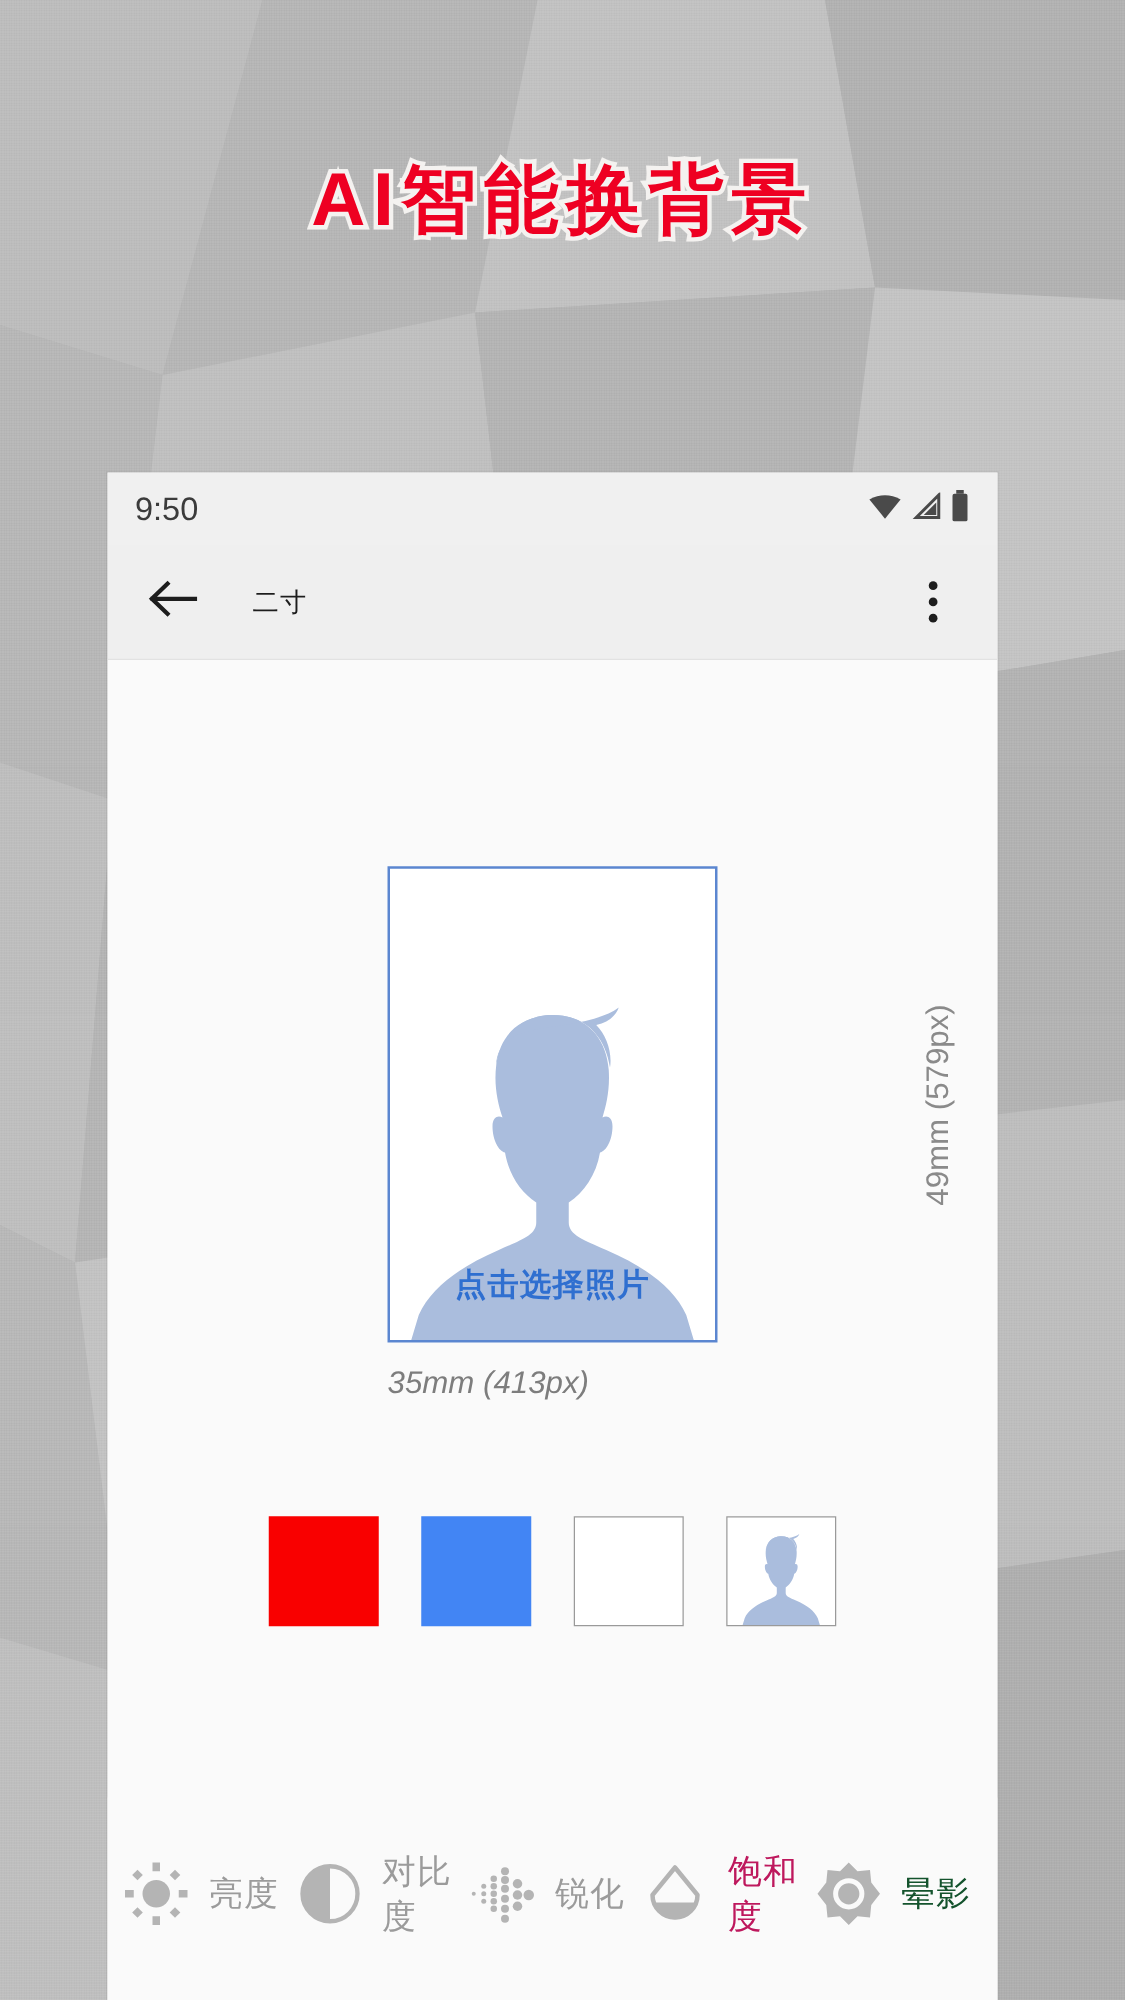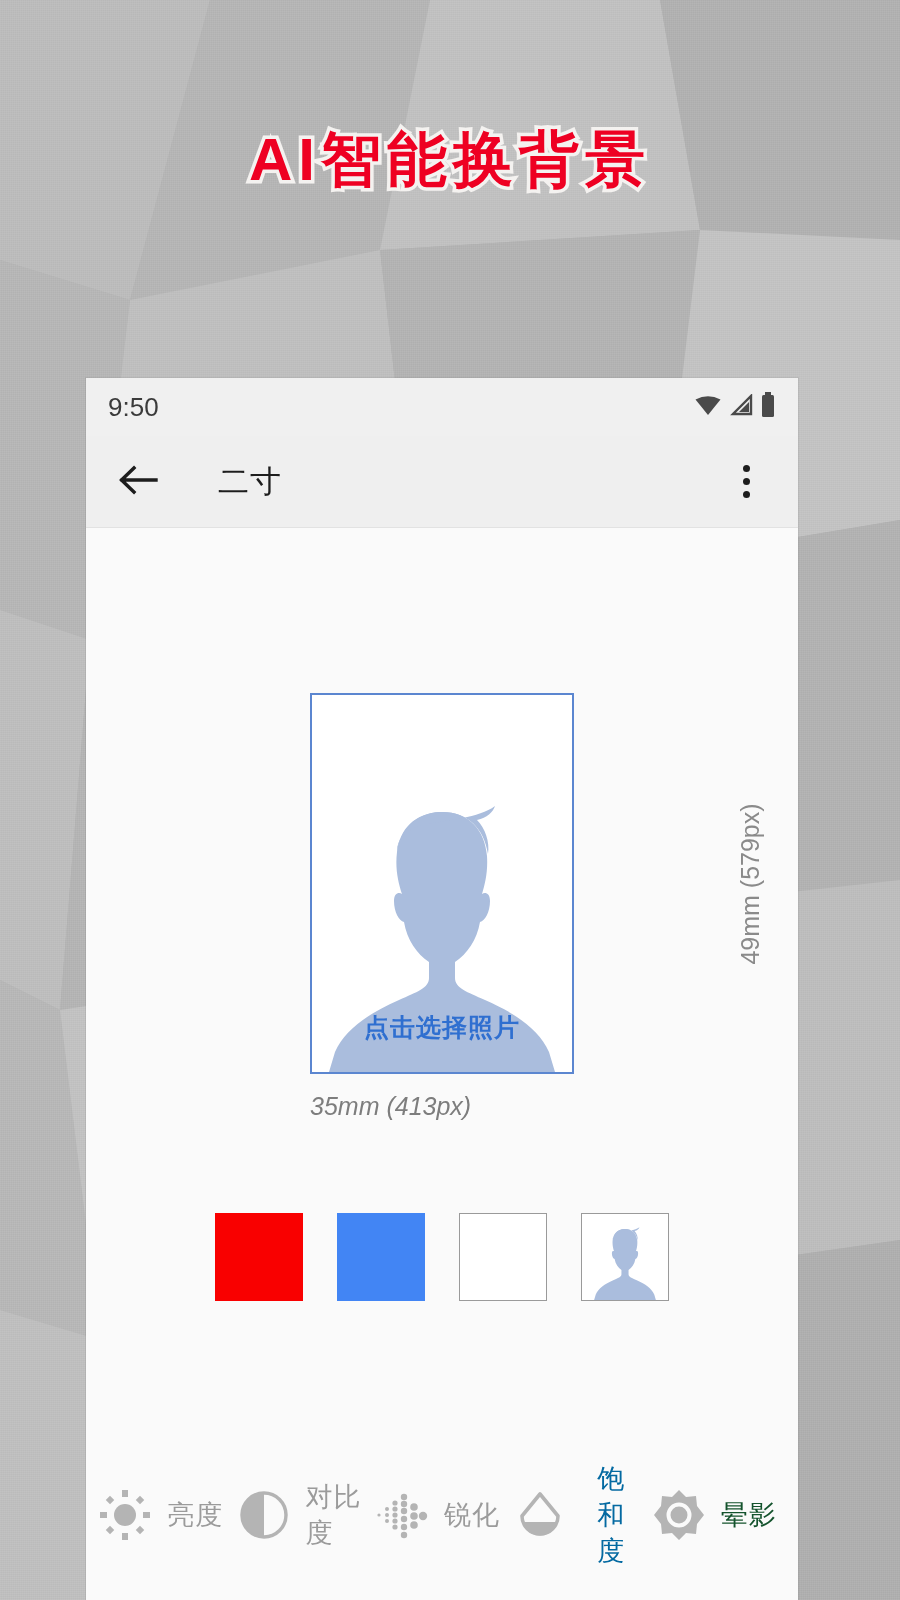--- a/index.html
+++ b/index.html
@@ -73,21 +73,21 @@
   
   .appbar {
     height: 92px;
     background: #efefef;
     display: flex; align-items: center;
     padding: 0 24px;
     border-bottom: 1px solid #e2e2e2;
   }
   .appbar-back { width: 56px; height: 56px; display: flex; align-items: center; justify-content: center; }
   .appbar-title {
-    font-size: 31px; color: #1d1d1d; margin-left: 52px; letter-spacing: 1px;
+    font-size: 21px; color: #1d1d1d; margin-left: 36px; letter-spacing: 1px;
   }
   .appbar-more {
     margin-left: auto; width: 56px; height: 56px;
     display: flex; flex-direction: column; align-items: center; justify-content: center; gap: 6px;
   }
   .dot { width: 7px; height: 7px; border-radius: 50%; background: #1d1d1d; }
 
   
   .content {
     position: relative;
@@ -351,21 +351,21 @@
         <div class="tool-label" style="color: rgb(155, 155, 155);">锐化</div>
       </div>
 
       <div class="tool">
         <div class="tool-icon">
           <svg width="52" height="52" viewBox="0 0 52 52">
             <path d="M26 5 L44 27 A18 18 0 1 1 8 27 Z" fill="none" stroke="#b4b4b4" stroke-width="3.6" stroke-linejoin="round"></path>
             <path d="M8.6 33 A18 18 0 0 0 43.4 33 Z" fill="#b4b4b4"></path>
           </svg>
         </div>
-        <div class="tool-label" style="color: #0369a1; margin-left: 15px;">饱和度</div>
+        <div class="tool-label" style="color: #be185d;">饱和度</div>
       </div>
 
       <div class="tool">
         <div class="tool-icon">
           <svg width="52" height="52" viewBox="0 0 52 52">
             <path d="M26 1 L33 8 L43 7 L44 17 L51 26 L44 35 L43 45 L33 44 L26 51 L19 44 L9 45 L8 35 L1 26 L8 17 L9 7 L19 8 Z" fill="#b4b4b4"></path>
             <circle cx="26" cy="26" r="10.5" fill="none" stroke="#fafafa" stroke-width="4"></circle>
           </svg>
         </div>
         <div class="tool-label" style="color: #14532d;">晕影</div>

